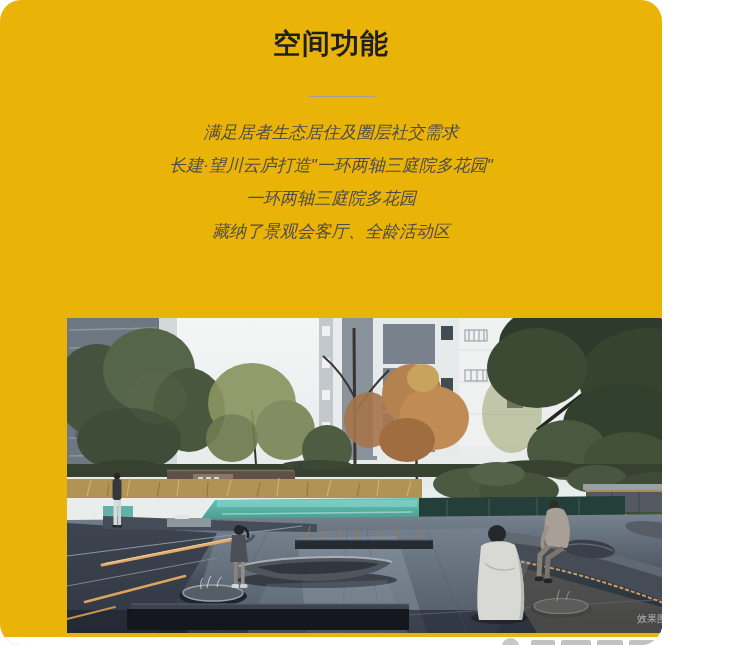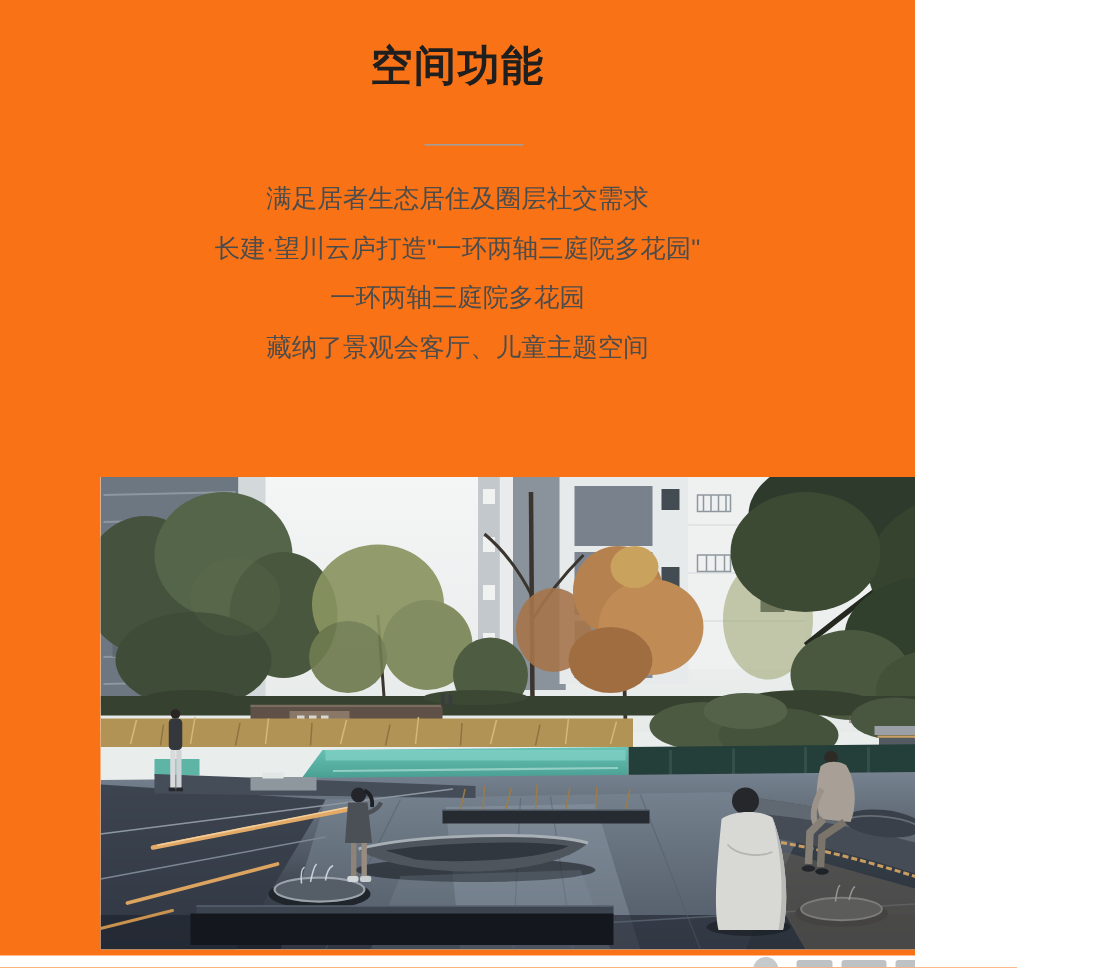--- a/index.html
+++ b/index.html
@@ -1,33 +1,33 @@
 <!DOCTYPE html>
 <html><head>
 <meta charset="utf-8">
 <style>
   html,body{margin:0;padding:0;}
   body{
     width:738px;height:645px;background:#ffffff;overflow:hidden;
     font-family:"Liberation Sans","DejaVu Sans",sans-serif;
   }
-  .page{position:relative;width:610px;height:645px;background:#f97316;overflow:hidden;}
+  .page{position:relative;width:662px;height:645px;background:#eab308;overflow:hidden;border-radius:21px;}
   .page-title{
     margin:28px 0 0 0;text-align:center;
     font-size:28px;font-weight:700;color:#1f1f1f;letter-spacing:1px;line-height:32px;
   }
   .title-divider{
     width:66px;height:0;border-top:1px solid #a0a0a0;
     margin:36px auto 0 auto;transform:translateX(11px);
   }
   .intro{
     margin:19px 0 0 0;text-align:center;
     font-size:17px;color:#4c4c4c;line-height:33px;
   }
-  .intro p{margin:0;padding:0;}
+  .intro p{margin:0;padding:0;font-style:italic;}
   .render-figure{
     position:absolute;left:67px;top:318px;width:620px;height:315px;
     overflow:hidden;background:#e9edec;
   }
   .render-figure svg{display:block;width:620px;height:315px;}
   .footer-peek{
     position:absolute;left:0;top:637px;width:738px;height:8px;
     overflow:hidden;background:#fff;
   }
   .footer-avatar{
@@ -46,21 +46,21 @@
 <div class="page">
 
   <h1 class="page-title">空间功能</h1>
 
   <div class="title-divider"></div>
 
   <div class="intro">
     <p>满足居者生态居住及圈层社交需求</p>
     <p>长建·望川云庐打造"一环两轴三庭院多花园"</p>
     <p>一环两轴三庭院多花园</p>
-    <p>藏纳了景观会客厅、儿童主题空间</p>
+    <p>藏纳了景观会客厅、全龄活动区</p>
   </div>
 
   <div class="render-figure">
     <svg viewBox="0 0 620 315" xmlns="http://www.w3.org/2000/svg">
       <defs>
         <linearGradient id="gSky" x1="0" y1="0" x2="0" y2="1">
           <stop offset="0" stop-color="#f4f6f6"></stop>
             <stop offset="1" stop-color="#e6eae9"></stop>
         </linearGradient>
         <linearGradient id="gPool" x1="0" y1="0" x2="0" y2="1">

